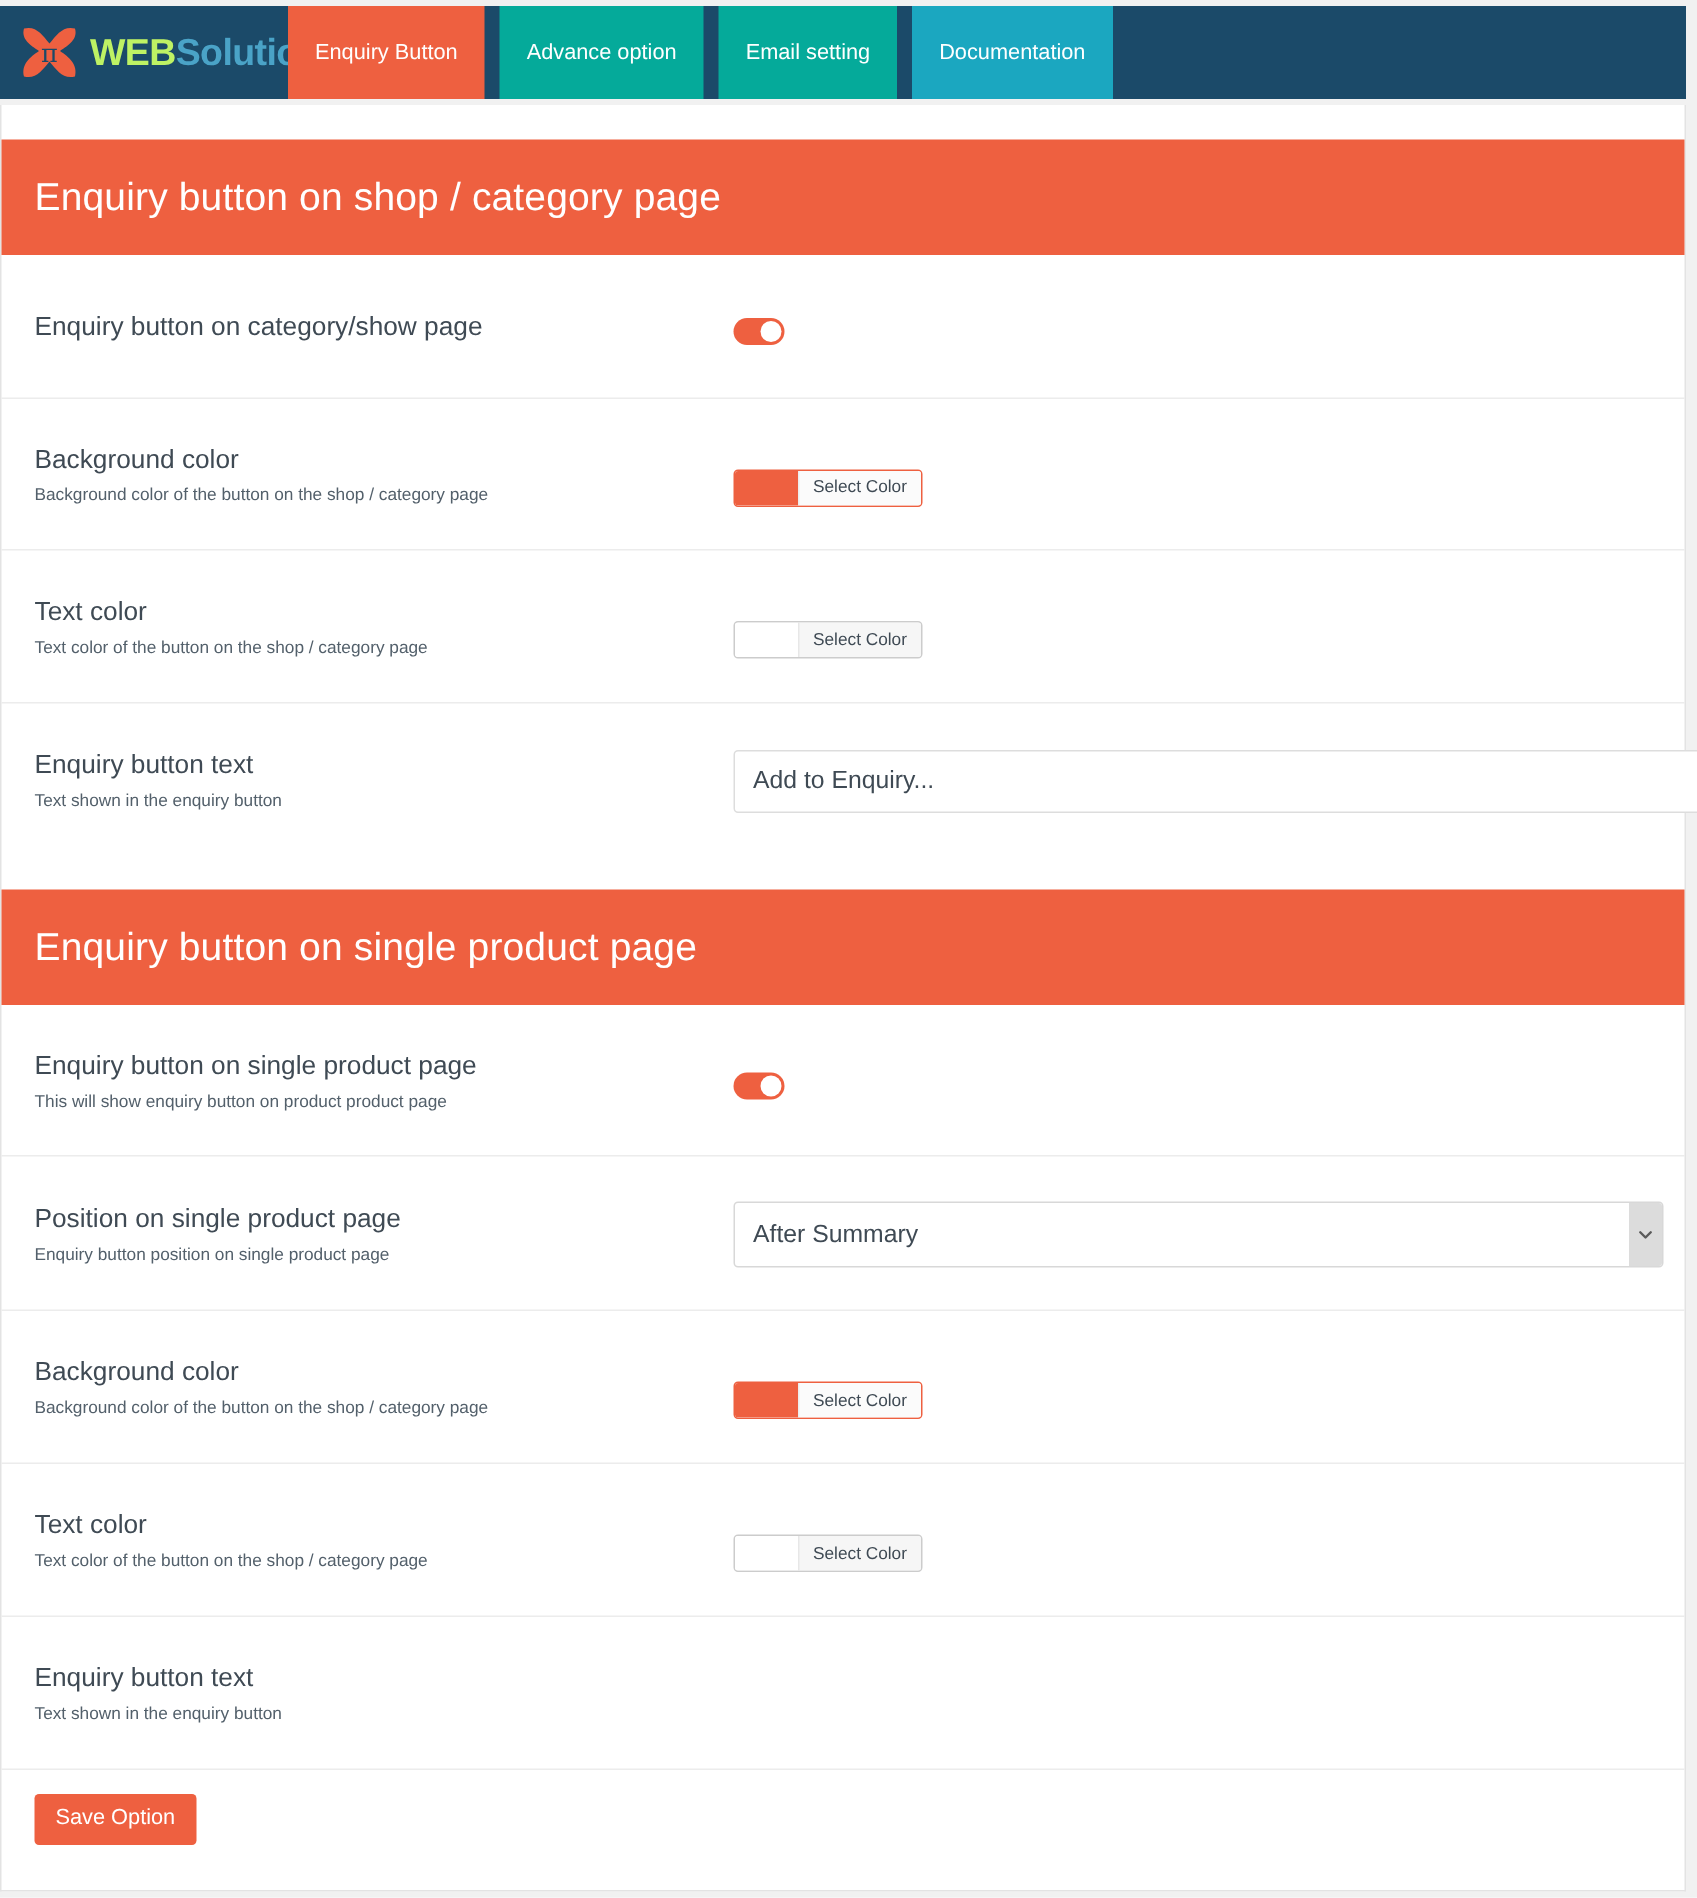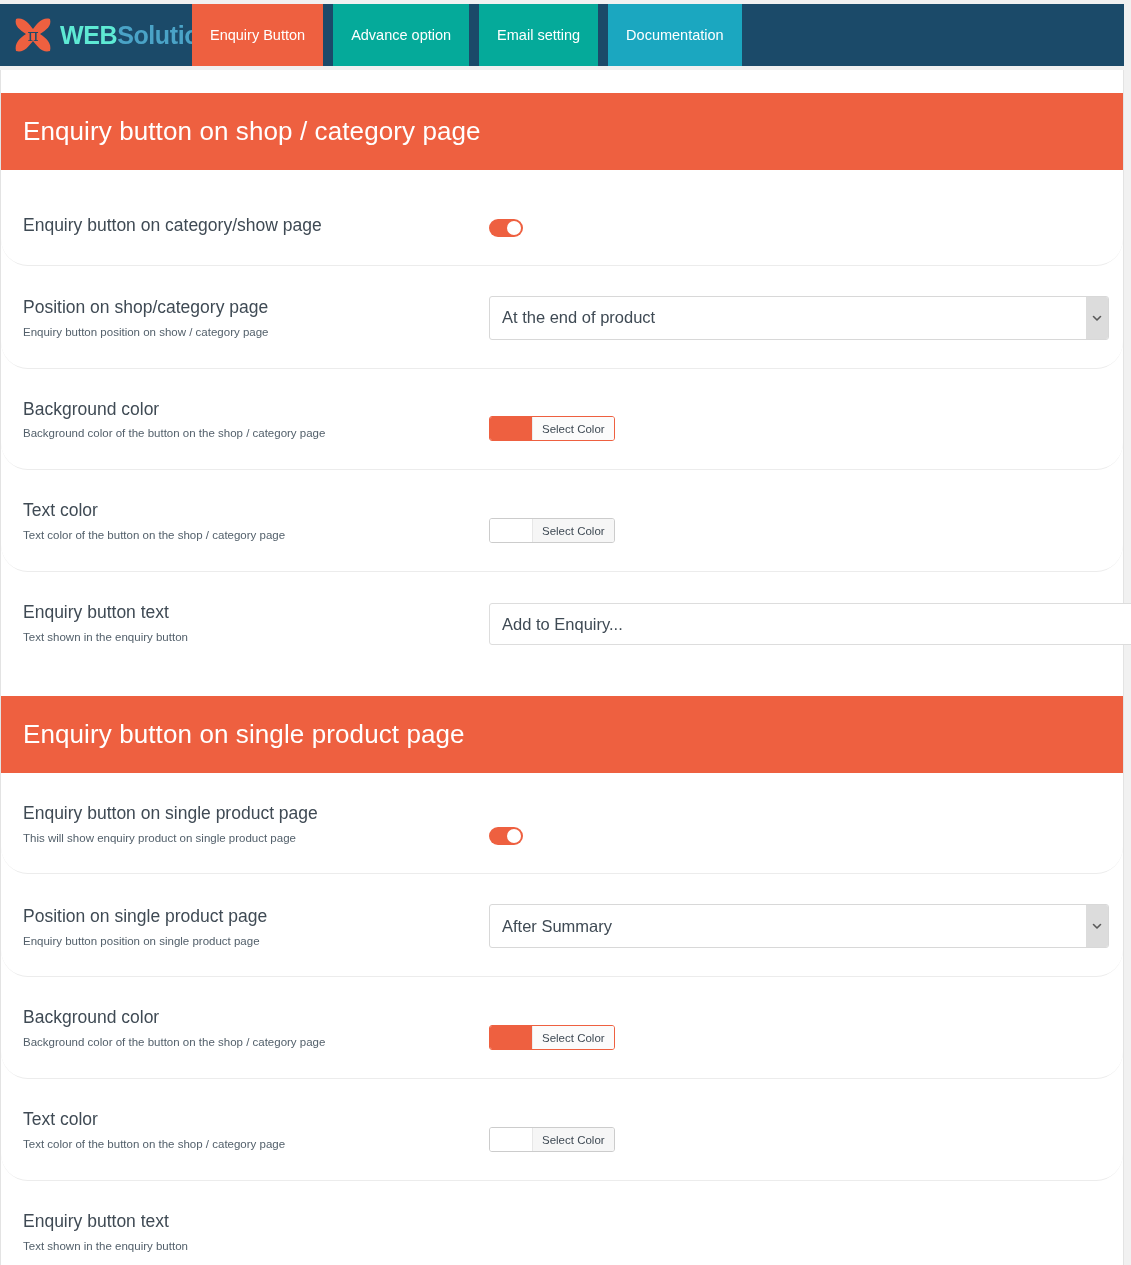--- a/index.html
+++ b/index.html
@@ -40,21 +40,21 @@
     position: relative;
     flex: 0 0 auto;
   }
   .brand-mark svg { display: block; }
   .brand-text {
     font-size: 25px;
     font-weight: bold;
     letter-spacing: -0.4px;
     white-space: nowrap;
   }
-  .brand-web { color: #5eead4; }
+  .brand-web { color: #bef264; }
   .brand-solution { color: #4aa3c7; }
 
   .navtabs {
     display: flex;
     align-items: stretch;
     flex: 0 0 auto;
     gap: 10px;
     margin-left: 2px;
   }
   .navtab {
@@ -89,25 +89,24 @@
     font-size: 26px;
     font-weight: 300;
     padding: 24px 0 24px 22px;
     line-height: 1.1;
     letter-spacing: 0.1px;
     margin-top: 23px;
   }
 
   .row {
     display: flex;
-    align-items: flex-end;
+    align-items: center;
     border-bottom: 1px solid #ececec;
     padding: 28px 22px 28px 22px;
     min-height: 96px;
-    border-radius: 27px;
   }
   .row.no-border { border-bottom: none; }
 
   .row-label {
     width: 466px;
     flex: 0 0 466px;
     padding-top: 2px;
   }
   .row-title {
     font-size: 17.5px;
@@ -278,36 +277,20 @@
     <div class="row-label">
       <div class="row-title">Enquiry button on category/show page</div>
     </div>
     <div class="row-control">
       <div class="toggle">
         <span class="knob"></span>
       </div>
     </div>
   </div>
 
-  <div class="row">
-    <div class="row-label">
-      <div class="row-title">Position on shop/category page</div>
-      <div class="row-desc">Enquiry button position on show / category page</div>
-    </div>
-    <div class="row-control">
-      <div class="select-wrap">
-        <div class="select-box">At the end of product</div>
-        <div class="select-arrow">
-          <svg width="12" height="12" viewBox="0 0 12 12">
-            <path d="M2.5 4.5 L6 8 L9.5 4.5" fill="none" stroke="#5a5a5a" stroke-width="1.6" stroke-linecap="round" stroke-linejoin="round"></path>
-          </svg>
-        </div>
-      </div>
-    </div>
-  </div>
 
   <div class="row">
     <div class="row-label">
       <div class="row-title">Background color</div>
       <div class="row-desc">Background color of the button on the shop / category page</div>
     </div>
     <div class="row-control">
       <div class="colorpick filled">
         <span class="swatch orange"></span>
         <span class="colorpick-label">Select Color</span>
@@ -336,21 +319,21 @@
     <div class="row-control">
       <input class="textinput" type="text" value="Add to Enquiry..." style="">
     </div>
   </div>
 
   <div class="section-head">Enquiry button on single product page</div>
 
   <div class="row">
     <div class="row-label">
       <div class="row-title">Enquiry button on single product page</div>
-      <div class="row-desc">This will show enquiry product on single product page</div>
+      <div class="row-desc">This will show enquiry button on product product page</div>
     </div>
     <div class="row-control">
       <div class="toggle">
         <span class="knob"></span>
       </div>
     </div>
   </div>
 
   <div class="row">
     <div class="row-label">

